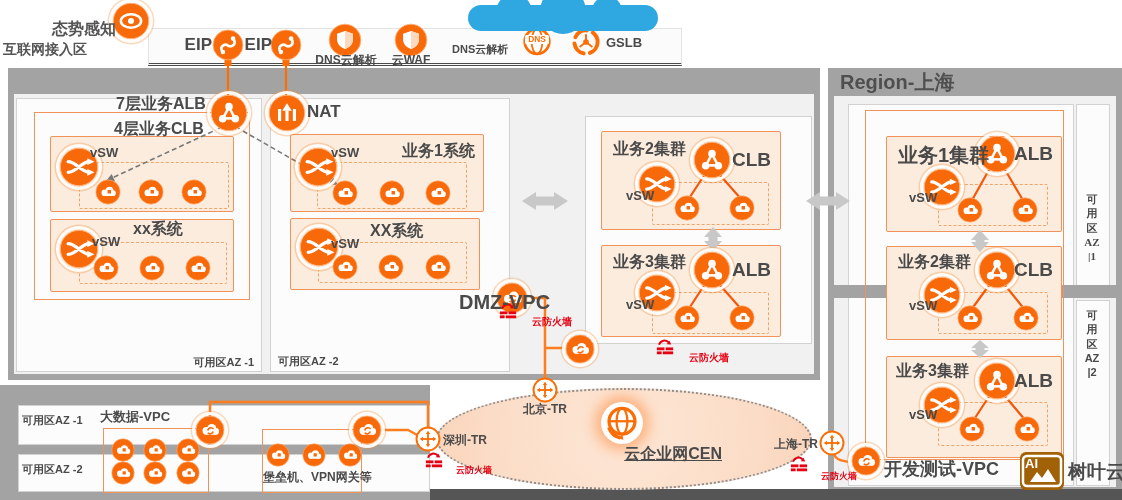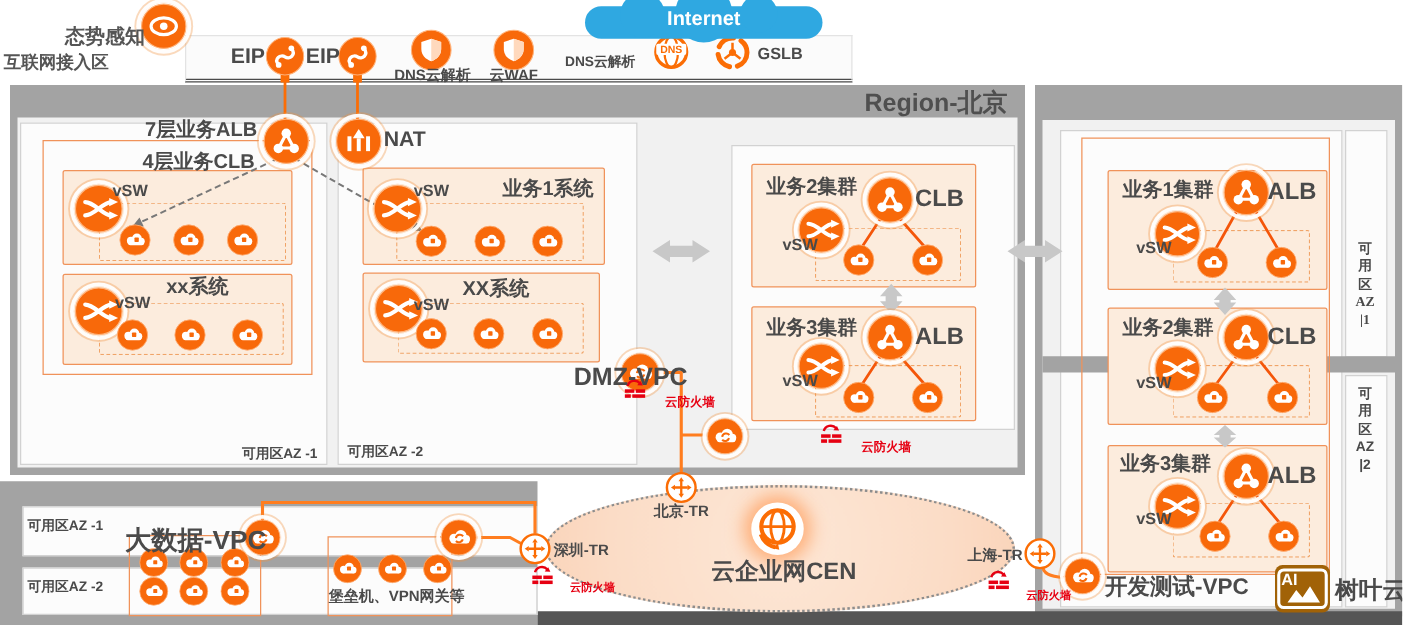--- a/index.html
+++ b/index.html
@@ -108,48 +108,47 @@
     <path d="M806 201 L820 192 L820 196.5 L836 196.5 L836 192 L850 201 L836 210 L836 205.5 L820 205.5 L820 210 Z" fill="#c8c8c8"></path>
     <path d="M713 227 L722 237 L717.5 237 L717.5 241 L722 241 L713 251 L704 241 L708.5 241 L708.5 237 L704 237 Z" fill="#c8c8c8"></path>
     <path d="M980 230 L989 240 L984.5 240 L984.5 242 L989 242 L980 252 L971 242 L975.5 242 L975.5 240 L971 240 Z" fill="#c8c8c8"></path>
     <path d="M980 340 L989 348 L984.5 348 L984.5 350 L989 350 L980 358 L971 350 L975.5 350 L975.5 348 L971 348 Z" fill="#c8c8c8"></path>
   </svg>
 
   <div class="cloud" style="left:468px;top:5px;width:190px;height:26px;border-radius:13px;"></div>
   <div class="cloud" style="left:496px;top:-6px;width:36px;height:36px;border-radius:50%;"></div>
   <div class="cloud" style="left:540px;top:-12px;width:46px;height:46px;border-radius:50%;"></div>
   <div class="cloud" style="left:592px;top:-4px;width:30px;height:30px;border-radius:50%;"></div>
-  <div class="lbl" style="left:468px;top:7px;width:190px;text-align:center;color:#fff;font-size:16px;z-index:10;">Internet</div>
 
   <div class="lbl" style="left:52px;top:19px;font-size:16px;color:#555;">态势感知</div>
   <div class="lbl" style="left:3px;top:41px;font-size:14px;color:#555;">互联网接入区</div>
 
   <div class="lbl" style="left:176px;top:35px;width:36px;text-align:right;font-size:17px;">EIP</div>
   <div class="lbl" style="left:236px;top:35px;width:36px;text-align:right;font-size:17px;">EIP</div>
   <div class="lbl" style="left:310px;top:52px;width:72px;text-align:center;font-size:12px;">DNS云解析</div>
   <div class="lbl" style="left:375px;top:52px;width:72px;text-align:center;font-size:12px;">云WAF</div>
   <div class="lbl" style="left:452px;top:42px;font-size:11px;">DNS云解析</div>
   <div class="lbl" style="left:606px;top:35px;font-size:13px;">GSLB</div>
 
-  <div class="lbl" style="left:560px;top:69px;width:246px;text-align:right;font-size:20px;color:#4f4f4f;">Region-北京</div>
   <div class="lbl" style="left:116px;top:94px;font-size:16px;">7层业务ALB</div>
   <div class="lbl" style="left:114px;top:119px;font-size:16px;">4层业务CLB</div>
   <div class="lbl" style="left:150px;top:355px;width:104px;text-align:right;font-size:11px;">可用区AZ -1</div>
   <div class="lbl" style="left:278px;top:354px;font-size:11px;">可用区AZ -2</div>
   <div class="lbl" style="left:307px;top:102px;font-size:17px;">NAT</div>
   <div class="lbl" style="left:402px;top:141px;font-size:16px;">业务1系统</div>
   <div class="lbl" style="left:133px;top:219px;font-size:16px;">xx系统</div>
   <div class="lbl" style="left:370px;top:221px;font-size:16px;">XX系统</div>
   <div class="lbl" style="left:430px;top:291px;font-size:20px;margin-left:29px;">DMZ-VPC</div>
   <div class="lbl" style="left:613px;top:139px;font-size:16px;">业务2集群</div>
   <div class="lbl" style="left:613px;top:252px;font-size:16px;">业务3集群</div>
   <div class="lbl" style="left:732px;top:149px;font-size:19px;">CLB</div>
   <div class="lbl" style="left:732px;top:259px;font-size:19px;">ALB</div>
 
-  <div class="lbl" style="left:898px;top:142px;font-size:16px;">业务1集群</div>
+  <div class="lbl" style="left:840px;top:69px;font-size:20px;color:#4f4f4f;">Region-上海</div>
+  <div class="lbl" style="left:898px;top:142px;font-size:20px;">业务1集群</div>
   <div class="lbl" style="left:898px;top:252px;font-size:16px;">业务2集群</div>
   <div class="lbl" style="left:896px;top:361px;font-size:16px;">业务3集群</div>
   <div class="lbl" style="left:1014px;top:143px;font-size:19px;">ALB</div>
   <div class="lbl" style="left:1014px;top:259px;font-size:19px;">CLB</div>
   <div class="lbl" style="left:1014px;top:370px;font-size:19px;">ALB</div>
   <div class="vlabel" style="left:1084px;top:192px;font-family:Liberation Serif, serif;">可用区AZ|1</div>
   <div class="vlabel" style="left:1084px;top:308px;">可用区AZ|2</div>
   <div class="lbl" style="left:884px;top:457px;font-size:18px;">开发测试-VPC</div>
 
   <div class="lbl" style="left:90px;top:145px;font-size:13px;">vSW</div>
@@ -157,23 +156,23 @@
   <div class="lbl" style="left:331px;top:145px;font-size:13px;">vSW</div>
   <div class="lbl" style="left:331px;top:236px;font-size:13px;">vSW</div>
   <div class="lbl" style="left:626px;top:188px;font-size:13px;">vSW</div>
   <div class="lbl" style="left:626px;top:297px;font-size:13px;">vSW</div>
   <div class="lbl" style="left:909px;top:190px;font-size:13px;">vSW</div>
   <div class="lbl" style="left:909px;top:298px;font-size:13px;">vSW</div>
   <div class="lbl" style="left:909px;top:407px;font-size:13px;">vSW</div>
 
   <div class="lbl" style="left:22px;top:413px;font-size:11px;">可用区AZ -1</div>
   <div class="lbl" style="left:22px;top:462px;font-size:11px;">可用区AZ -2</div>
-  <div class="lbl" style="left:100px;top:418px;font-size:21px;">大数据-VPC</div>
+  <div class="lbl" style="left:100px;top:408px;font-size:13px;">大数据-VPC</div>
   <div class="lbl" style="left:263px;top:469px;font-size:12px;">堡垒机、VPN网关等</div>
-  <div class="lbl" style="left:532px;top:444px;width:190px;text-align:center;font-size:19px;">云企业网CEN</div>
+  <div class="lbl" style="left:532px;top:444px;width:190px;text-align:right;font-size:16px;text-decoration:underline;">云企业网CEN</div>
   <div class="lbl" style="left:517px;top:401px;width:56px;text-align:center;font-size:12px;">北京-TR</div>
   <div class="lbl" style="left:443px;top:432px;font-size:12px;">深圳-TR</div>
   <div class="lbl" style="left:766px;top:436px;width:52px;text-align:right;font-size:12px;">上海-TR</div>
 
   <div class="lbl red" style="left:532px;top:315px;font-size:10px;">云防火墙</div>
   <div class="lbl red" style="left:689px;top:351px;font-size:10px;">云防火墙</div>
   <div class="lbl red" style="left:456px;top:464px;font-size:9px;">云防火墙</div>
   <div class="lbl red" style="left:821px;top:470px;font-size:9px;">云防火墙</div>
 
   <div class="logo-tile" style="left:1020px;top:452px;">

